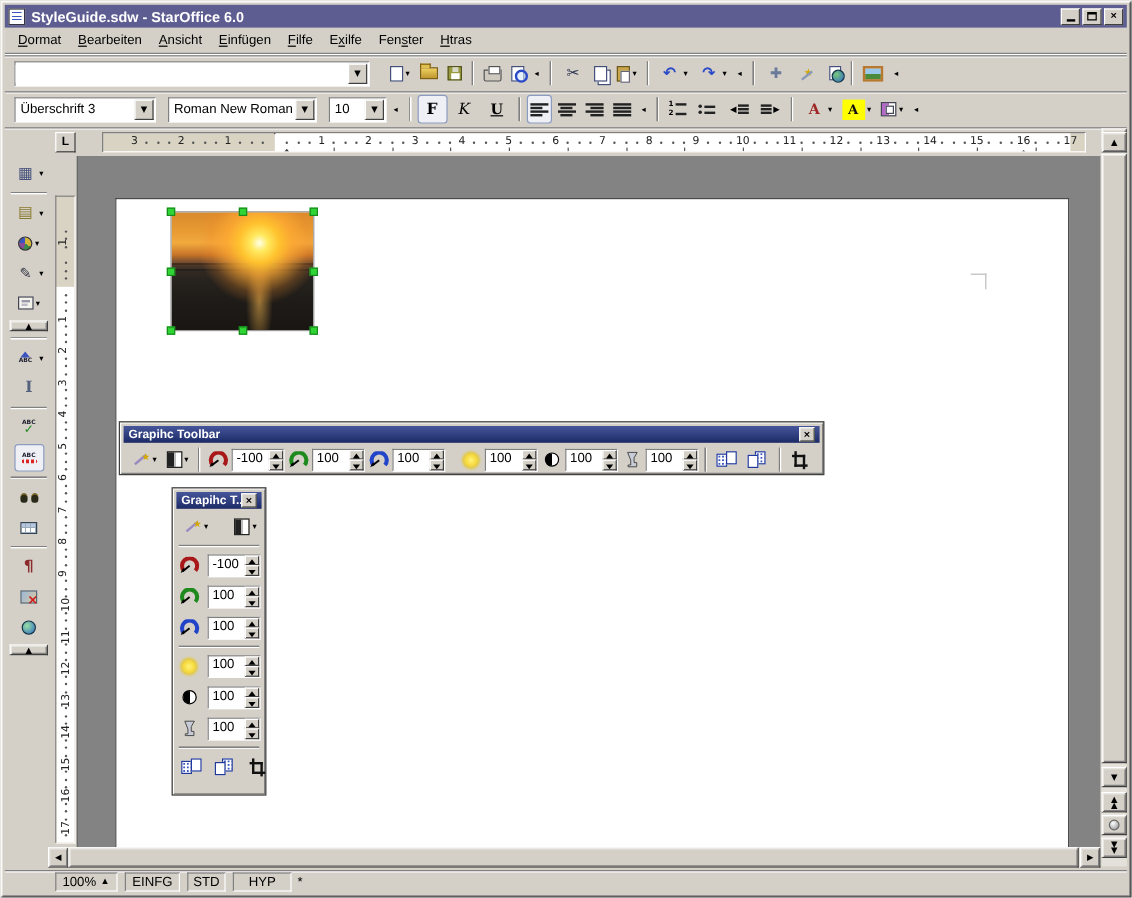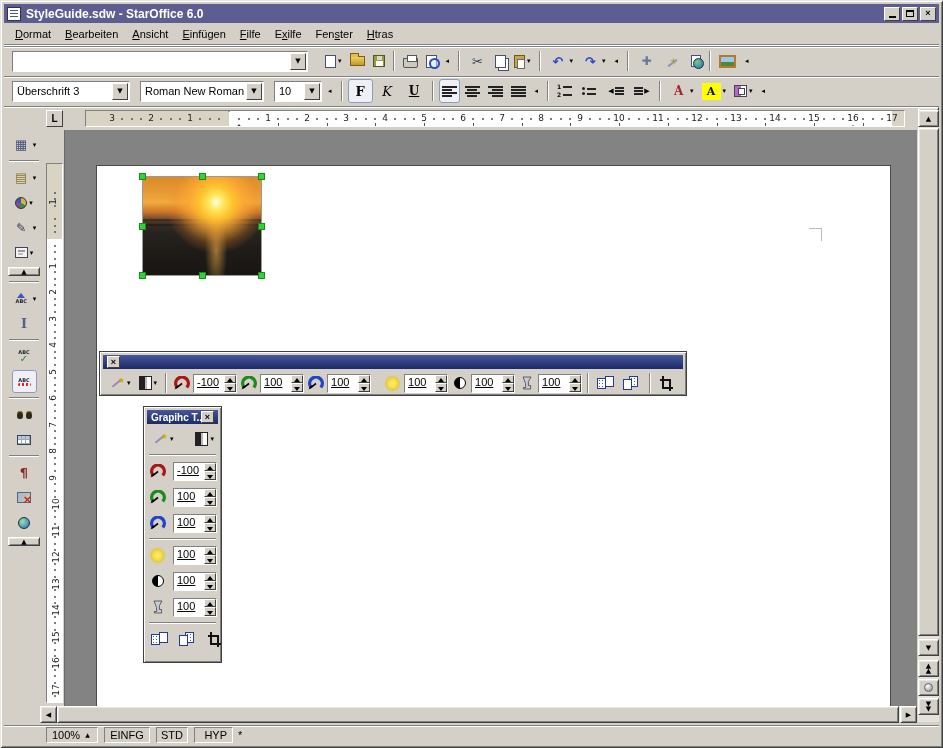--- a/index.html
+++ b/index.html
@@ -166,21 +166,21 @@
   .ft-title{height:14px;background:linear-gradient(180deg,#46569a,#1c2a66);display:flex;align-items:center;padding:0 4px;margin-bottom:2px;}
   .ft-title .ft-text{color:#fff;font-weight:bold;font-size:10px;flex:1;white-space:nowrap;overflow:hidden;}
   .ft-close{width:13px;height:12px;background:#d4d0c8;border:1px solid;border-color:#fff #404040 #404040 #fff;
      display:flex;align-items:center;justify-content:center;font-size:9px;font-weight:bold;line-height:1;}
   #gt{left:99px;top:351px;width:588px;height:45px;}
   #gt .gt-row{display:flex;align-items:center;height:24px;gap:2px;padding:0 2px;}
   #gtv{left:143px;top:406px;width:79px;height:257px;}
   .gtv-row{display:flex;align-items:center;justify-content:space-between;height:26px;padding:0 1px;}
   .hsep2{height:2px;margin:2px 2px;background:linear-gradient(180deg,#808080 0 1px,#fff 1px 2px);}
 
-  .spin{display:inline-flex;width:44px;height:19px;background:#fff;border:1px solid;border-color:#808080 #fff #fff #808080;text-decoration:underline;}
+  .spin{display:inline-flex;width:44px;height:19px;background:#fff;border:1px solid;border-color:#808080 #fff #fff #808080;}
   .spin-val{flex:1;font-size:11px;padding:1px 0 0 3px;}
   .spin-btns{display:flex;flex-direction:column;width:12px;}
   .sb{flex:1;background:#d4d0c8;border:1px solid;border-color:#fff #404040 #404040 #fff;position:relative;}
   .sb::after{content:"";position:absolute;left:2px;}
   .sb.up::after{top:2px;border-left:3px solid transparent;border-right:3px solid transparent;border-bottom:4px solid #000;}
   .sb.dn::after{top:3px;border-left:3px solid transparent;border-right:3px solid transparent;border-top:4px solid #000;}
 
   .ic-wand{position:relative;width:17px;height:15px;display:inline-block;}
   .ic-wand .wand-stick{position:absolute;left:3px;top:6px;width:12px;height:2px;background:#9a8ac0;transform:rotate(-40deg);}
   .ic-wand .wand-star{position:absolute;right:0;top:0;font-size:8px;color:#d4a800;font-family:"DejaVu Sans",sans-serif;}
@@ -659,20 +659,21 @@
         <span class="handle" style="right:-4px;top:46px"></span>
         <span class="handle" style="left:-4px;bottom:-4px"></span>
         <span class="handle" style="left:56px;bottom:-4px"></span>
         <span class="handle" style="right:-4px;bottom:-4px"></span>
       </div>
     </div>
   </div>
 
   <div class="floatwin" id="gt">
     <div class="ft-title">
+      <span class="ft-text">Grapihc Toolbar</span>
       <span class="ft-close">
           <span>×</span>
         </span>
     </div>
     <div class="gt-row">
       <span class="tbtn">
           <span class="ic-wand">
             <span class="wand-stick"></span>
             <span class="wand-star">★</span>
           </span>
@@ -943,18 +944,18 @@
 
   <div class="abs" id="statusbar">
     <span style="width:16px"></span>
     <span style="width:22px"></span>
     <span class="scell" style="width:52px"><span>100%</span><span class="popup-tri">▲</span></span>
     <span style="width:6px"></span>
     <span class="scell" style="width:46px;justify-content:center"><span>EINFG</span></span>
     <span style="width:6px"></span>
     <span class="scell" style="width:32px;justify-content:center"><span>STD</span></span>
     <span style="width:6px"></span>
-    <span class="scell" style="width:39px;justify-content:flex-end"><span>HYP</span></span>
+    <span class="scell" style="width:49px;justify-content:center"><span>HYP</span></span>
     <span style="width:5px"></span>
     <span>*</span>
   </div>
 
 </div>
 
 </body></html>

